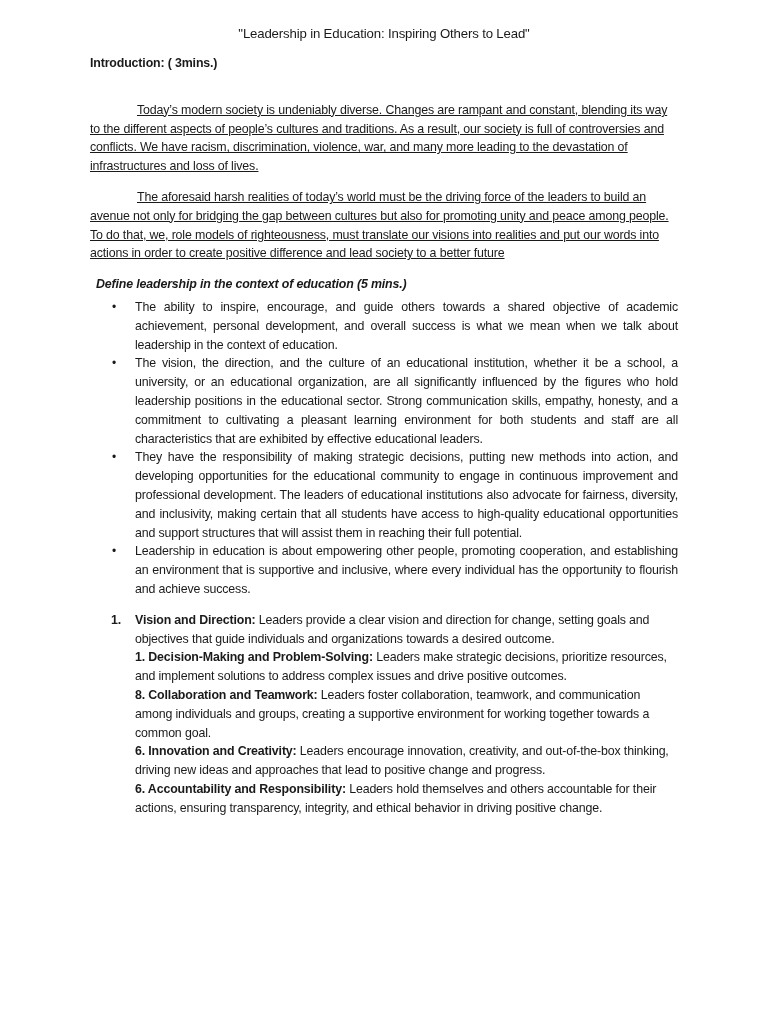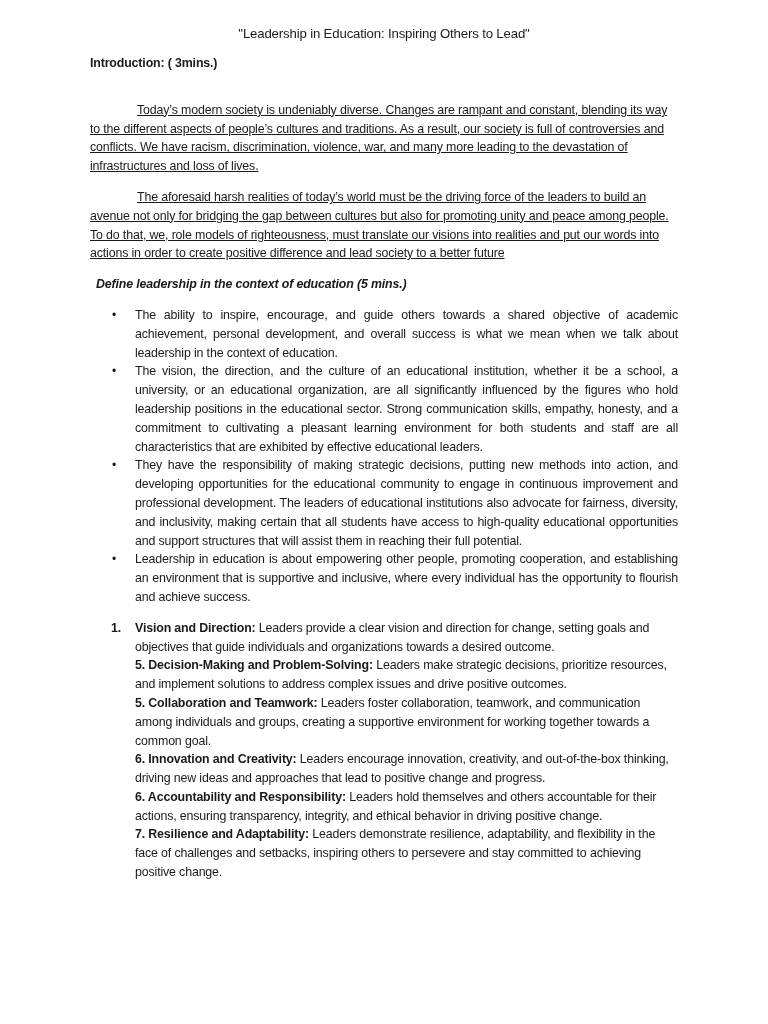--- a/index.html
+++ b/index.html
@@ -37,21 +37,21 @@
     .intro-heading {
       margin-bottom: 28px;
     }
     .italic-heading {
       font-style: italic;
       font-weight: bold;
     }
     .define-heading {
       margin-left: 6px;
       margin-top: 12px;
-      margin-bottom: 12px;
+      margin-bottom: 4px;
     }
     .paragraph {
       margin: 0 0 12px 0;
       text-indent: 47px;
       text-decoration: underline;
     }
     .bullets {
       list-style: none;
       margin: 0 0 11px 0;
       padding: 0;
@@ -120,30 +120,27 @@
   </ul>
 
 
   <div class="numbered">
     <div class="num-block">
       <span class="num-marker">1.</span>
       <div>
         <span class="num-label">Vision and Direction:</span><span> Leaders provide a clear vision and direction for change, setting goals and objectives that guide individuals and organizations towards a desired outcome.</span>
       </div>
       <div>
-        <span class="num-label">5. Decision-Making and Problem-Solving:</span><span> Leaders make strategic decisions, prioritize resources, and implement solutions to address complex issues and drive positive outcomes.</span>
+        <span class="num-label">1. Decision-Making and Problem-Solving:</span><span> Leaders make strategic decisions, prioritize resources, and implement solutions to address complex issues and drive positive outcomes.</span>
       </div>
       <div>
-        <span class="num-label">5. Collaboration and Teamwork:</span><span> Leaders foster collaboration, teamwork, and communication among individuals and groups, creating a supportive environment for working together towards a common goal.</span>
+        <span class="num-label">8. Collaboration and Teamwork:</span><span> Leaders foster collaboration, teamwork, and communication among individuals and groups, creating a supportive environment for working together towards a common goal.</span>
       </div>
       <div>
         <span class="num-label">6. Innovation and Creativity:</span><span> Leaders encourage innovation, creativity, and out-of-the-box thinking, driving new ideas and approaches that lead to positive change and progress.</span>
       </div>
       <div>
         <span class="num-label">6. Accountability and Responsibility:</span><span> Leaders hold themselves and others accountable for their actions, ensuring transparency, integrity, and ethical behavior in driving positive change.</span>
       </div>
-      <div>
-        <span class="num-label">7. Resilience and Adaptability:</span><span> Leaders demonstrate resilience, adaptability, and flexibility in the face of challenges and setbacks, inspiring others to persevere and stay committed to achieving positive change.</span>
-      </div>
     </div>
   </div>
 
 </div>
 
 </body></html>

